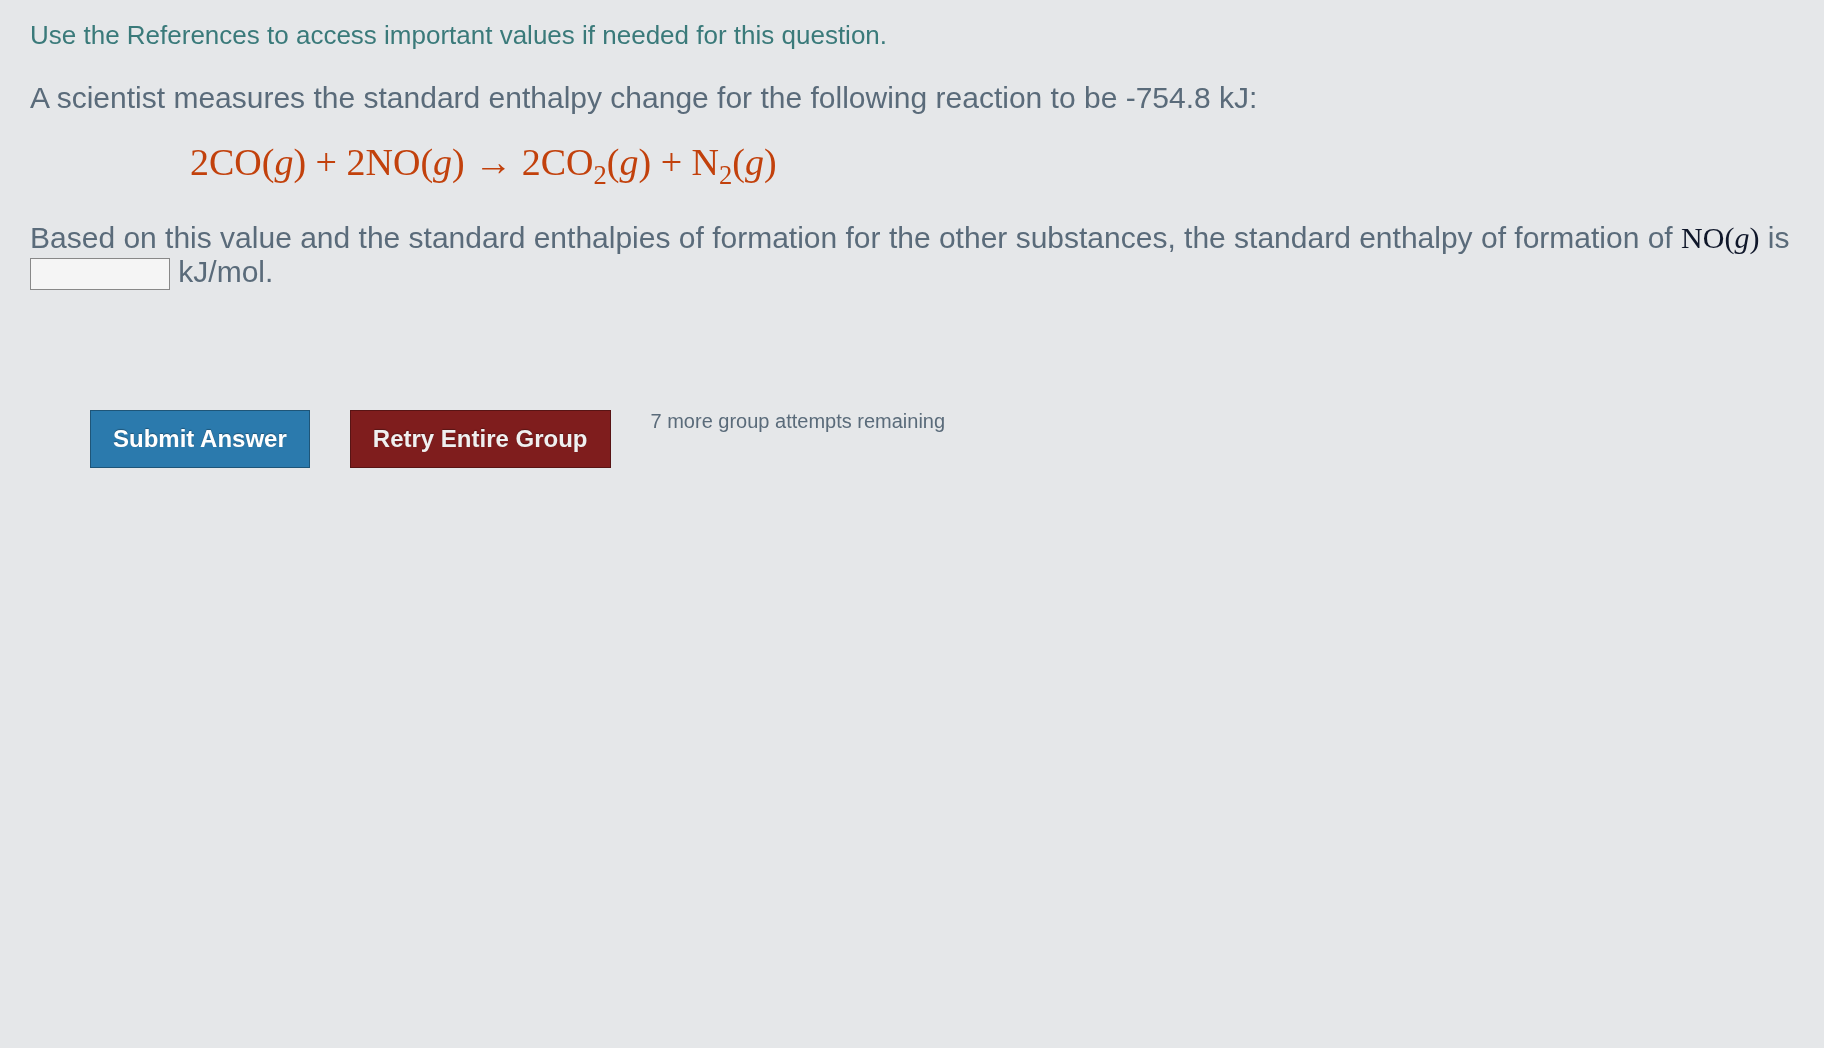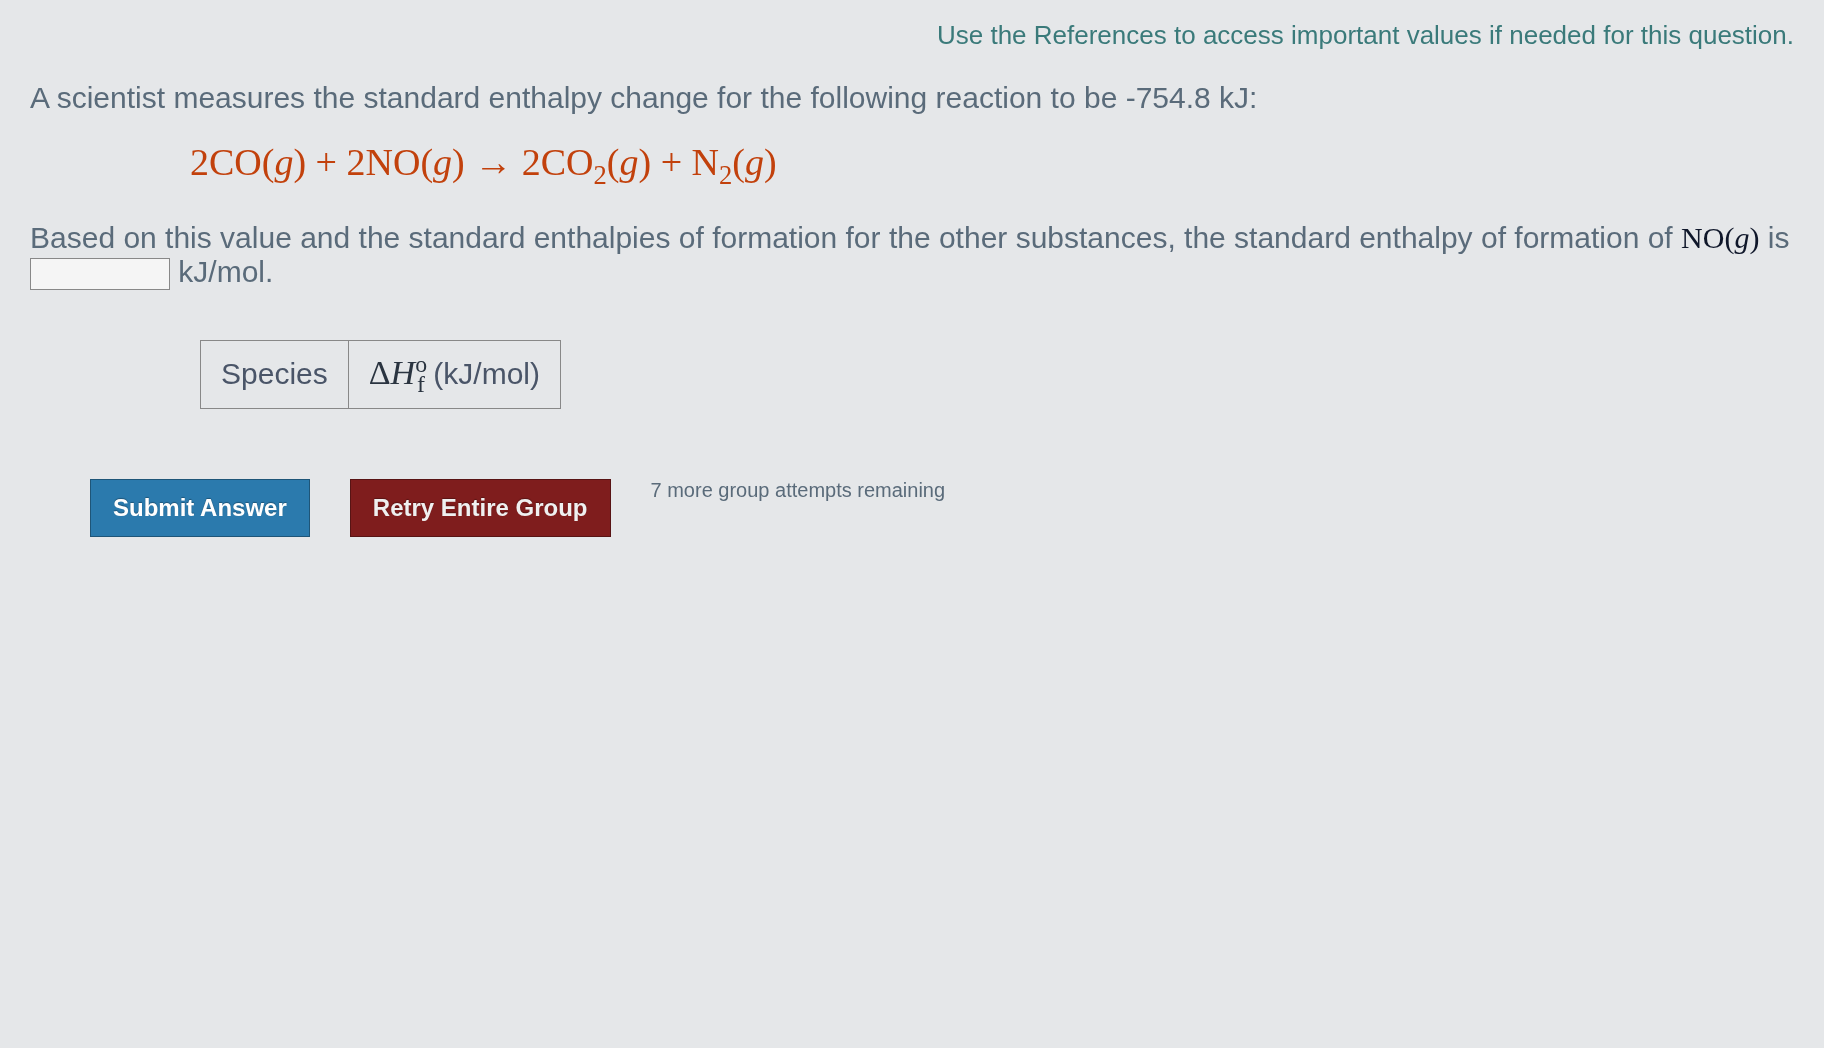--- a/index.html
+++ b/index.html
@@ -9,21 +9,21 @@
     }
     body {
       font-family: Arial, Helvetica, sans-serif;
       background: #e5e7e9;
       padding: 20px 30px;
       color: #4a5568;
       width: 1824px;
       height: 1048px;
     }
     .references-hint {
-      text-align: right;
+      text-align: left;
       color: #3a7a7a;
       font-size: 26px;
       margin-bottom: 30px;
       font-weight: 500;
     }
     .question-text {
       color: #5a6b7a;
       font-size: 30px;
       margin-bottom: 25px;
       font-weight: 400;
@@ -132,26 +132,20 @@
 <div class="equation">
   <span>2</span><span>CO</span>(<span style="font-style:italic">g</span>)<span> + </span><span>2</span><span>NO</span>(<span style="font-style:italic">g</span>)<span> → </span><span>2</span><span>CO</span><sub>2</sub>(<span style="font-style:italic">g</span>)<span> + </span><span>N</span><sub>2</sub>(<span style="font-style:italic">g</span>)
 </div>
 
 <div class="question-line2">
   <span>Based on this value and the standard enthalpies of formation for the other substances, the standard enthalpy of formation of </span><span class="inline-formula"><span>NO</span>(<span style="font-style:italic">g</span>)</span><span> is </span><input type="text" class="answer-input" style=""><span> kJ/mol.</span>
 </div>
 
 <table class="data-table">
   <tbody>
-      <tr>
-    <th>Species</th>
-    <th>
-      <span class="header-formula"><span>Δ</span><span style="font-style:italic">H</span><sup>o</sup><sub style="margin-left:-10px">f</sub></span><span> (kJ/mol)</span>
-    </th>
-  </tr>
 </tbody>
   </table>
 
 <div class="button-row">
   <button class="btn btn-primary">Submit Answer</button>
   <button class="btn btn-secondary">Retry Entire Group</button>
   <span class="attempts">7 more group attempts remaining</span>
 </div>
 
 </body></html>

